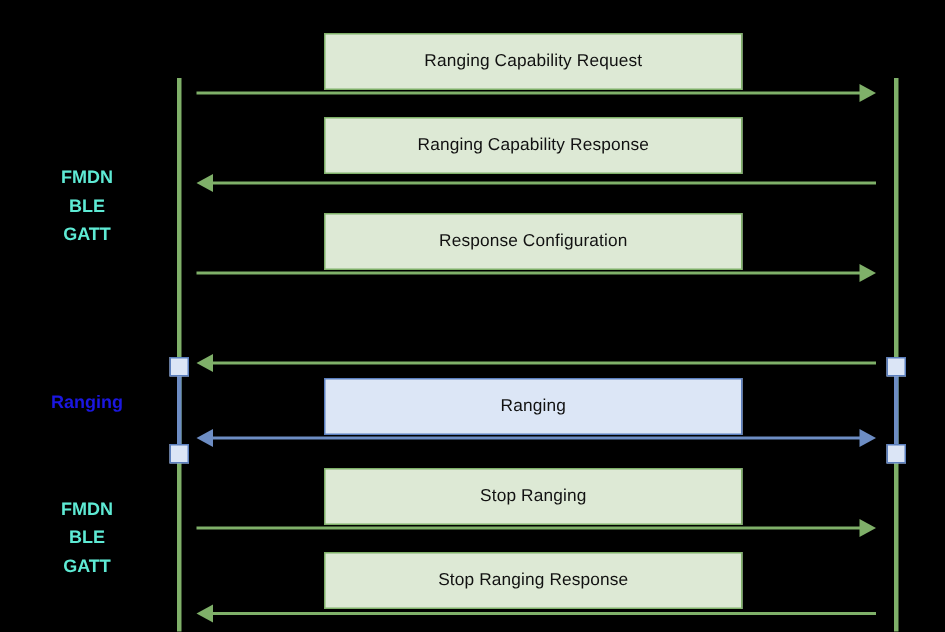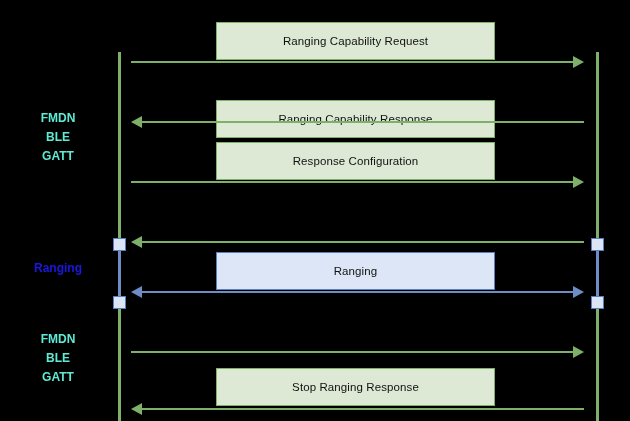--- a/index.html
+++ b/index.html
@@ -100,21 +100,21 @@
     <div>BLE</div>
     <div>GATT</div>
   </div>
 
   <div class="msgbox green" style="top:22px;">Ranging Capability Request</div>
   <div class="arrow green" style="top:56px;left:131px;width:453px;">
     <div class="shaft" style="left:0;right:9px;"></div>
     <div class="head r" style="right:0;"></div>
   </div>
 
-  <div class="msgbox green" style="top:100px;text-align:right;">Ranging Capability Response</div>
+  <div class="msgbox green" style="top:78px;text-align:right;">Ranging Capability Response</div>
   <div class="arrow green" style="top:116px;left:131px;width:453px;">
     <div class="shaft" style="left:9px;right:0;"></div>
     <div class="head l" style="left:0;"></div>
   </div>
 
   <div class="msgbox green" style="top:142px;">Response Configuration</div>
   <div class="arrow green" style="top:176px;left:131px;width:453px;">
     <div class="shaft" style="left:0;right:9px;"></div>
     <div class="head r" style="right:0;"></div>
   </div>
@@ -124,20 +124,21 @@
     <div class="head l" style="left:0;"></div>
   </div>
 
   <div class="msgbox blue" style="top:252px;">Ranging</div>
   <div class="arrow blue" style="top:286px;left:131px;width:453px;">
     <div class="shaft" style="left:9px;right:9px;"></div>
     <div class="head l" style="left:0;"></div>
     <div class="head r" style="right:0;"></div>
   </div>
 
+  <div class="msgbox green" style="top:312px;">Stop Ranging</div>
   <div class="arrow green" style="top:346px;left:131px;width:453px;">
     <div class="shaft" style="left:0;right:9px;"></div>
     <div class="head r" style="right:0;"></div>
   </div>
 
   <div class="msgbox green" style="top:368px;">Stop Ranging Response</div>
   <div class="arrow green" style="top:403px;left:131px;width:453px;">
     <div class="shaft" style="left:9px;right:0;"></div>
     <div class="head l" style="left:0;"></div>
   </div>

